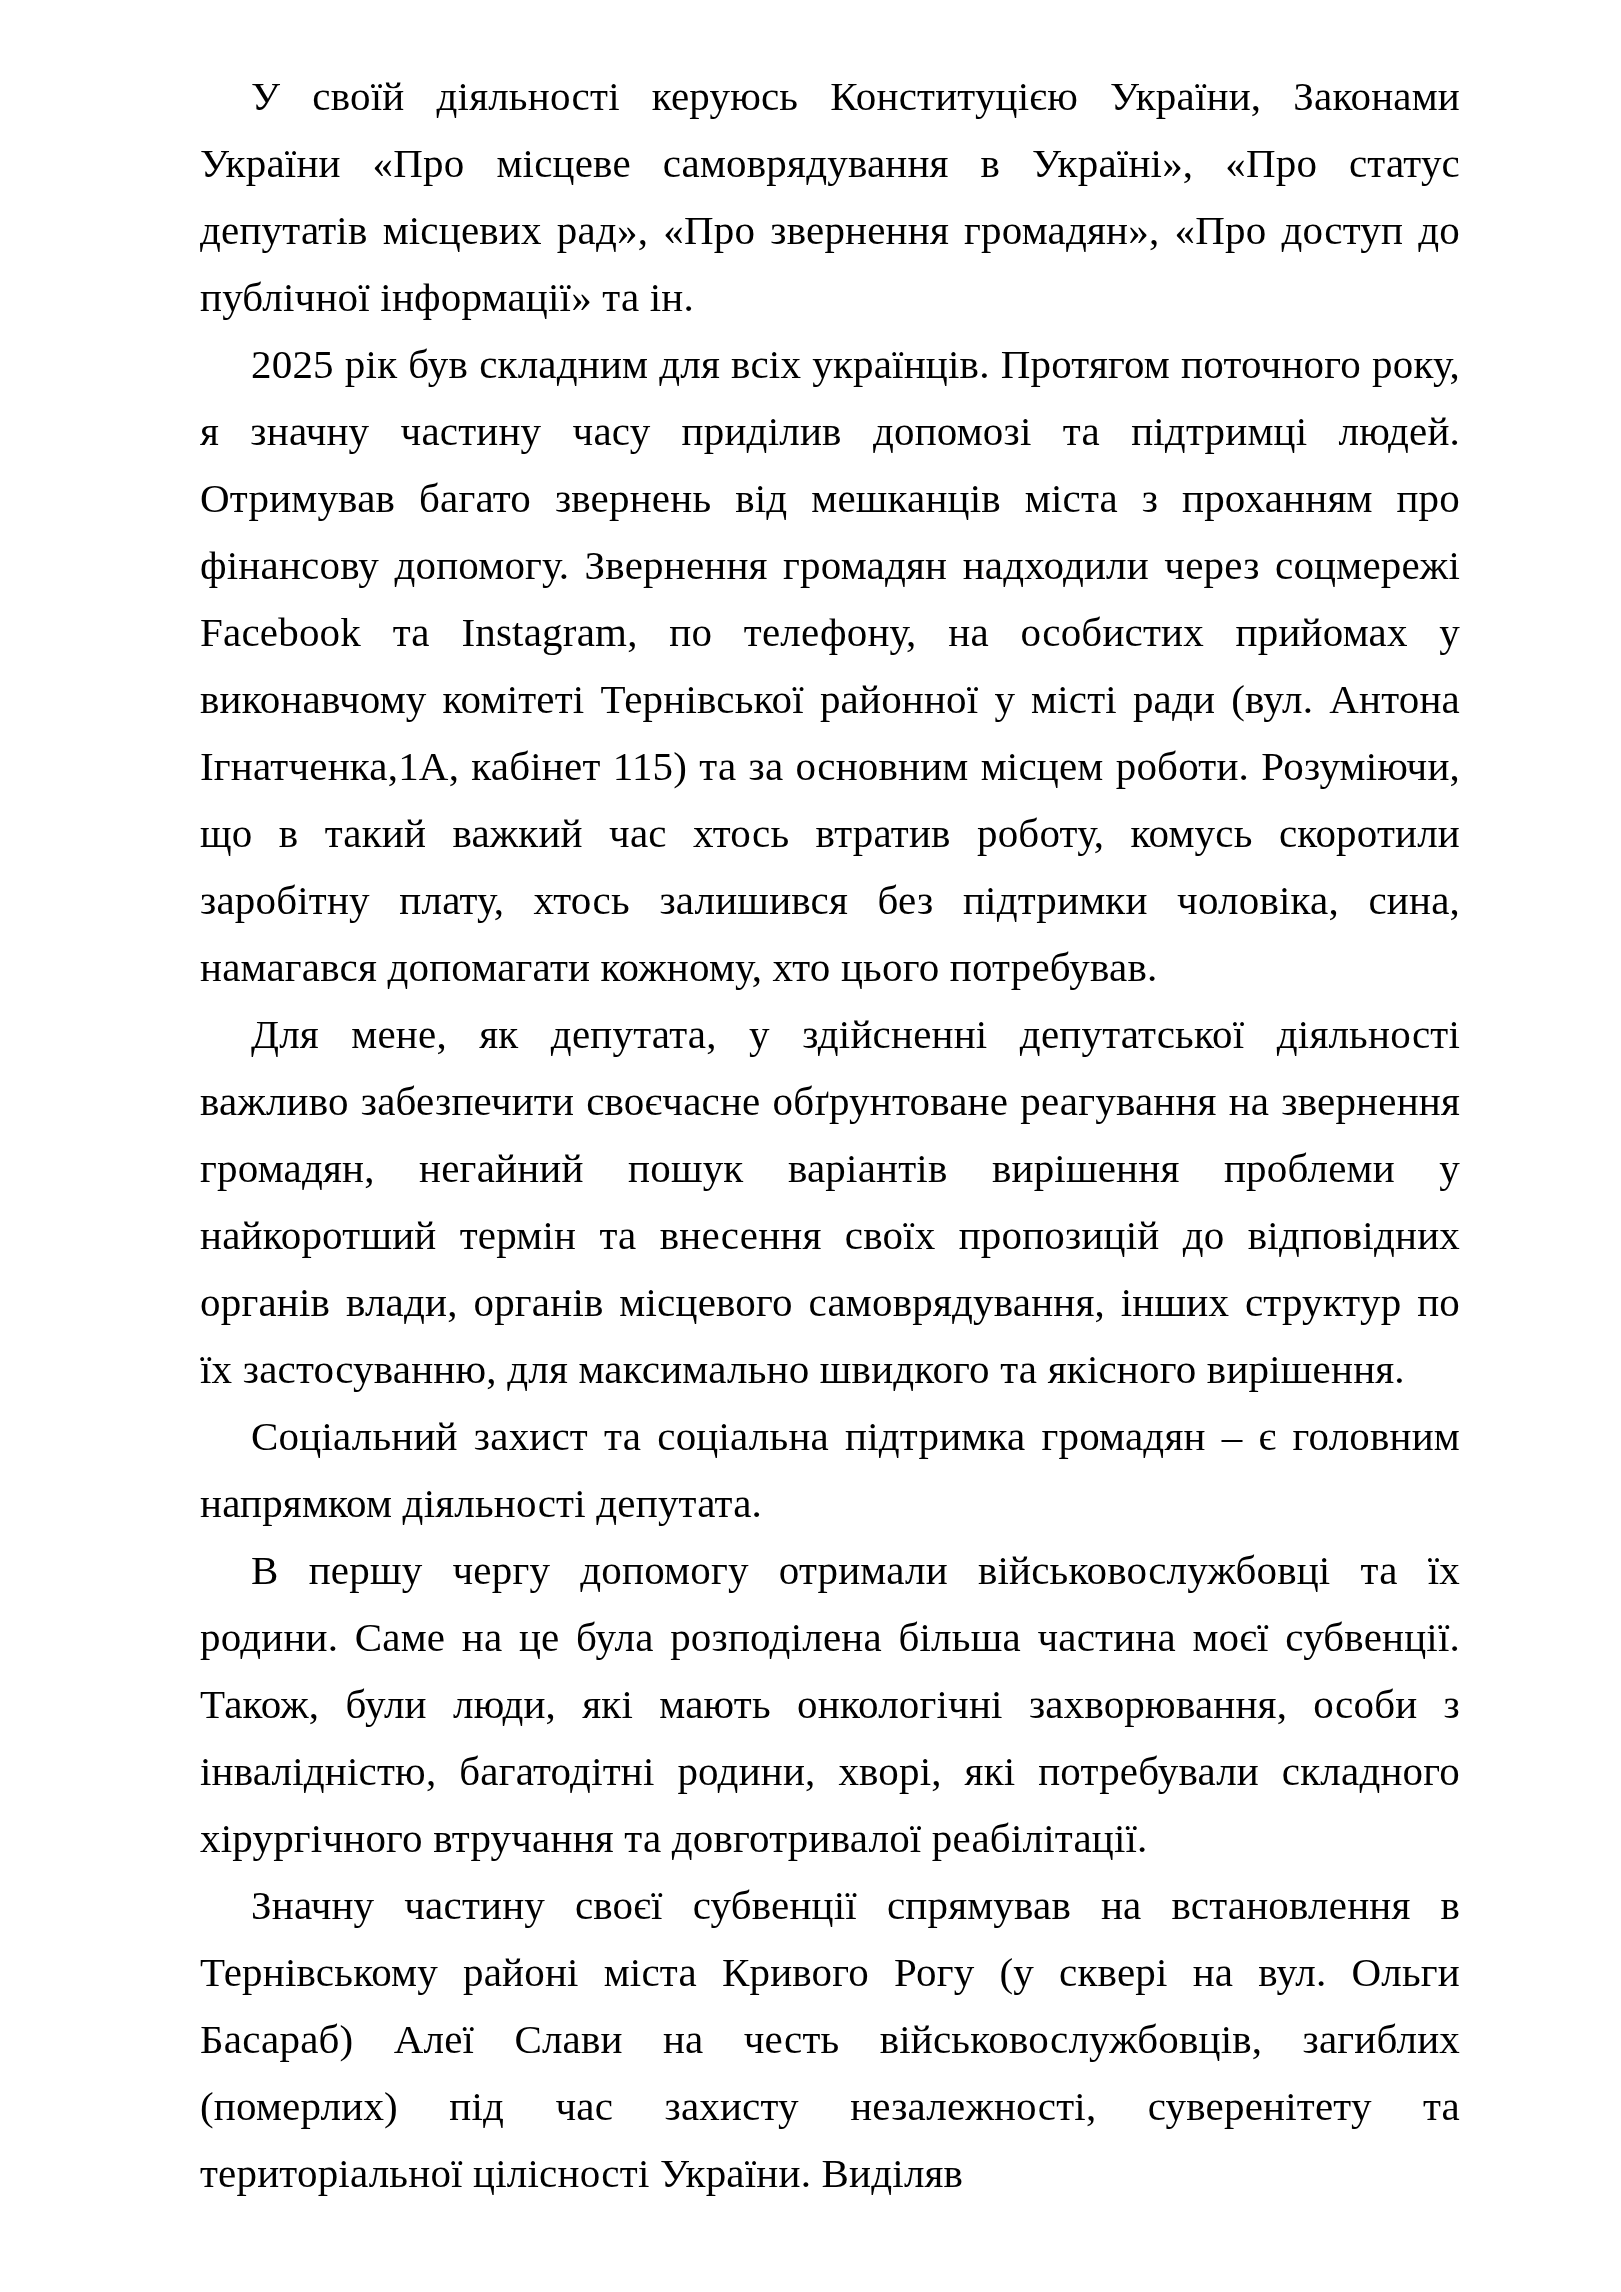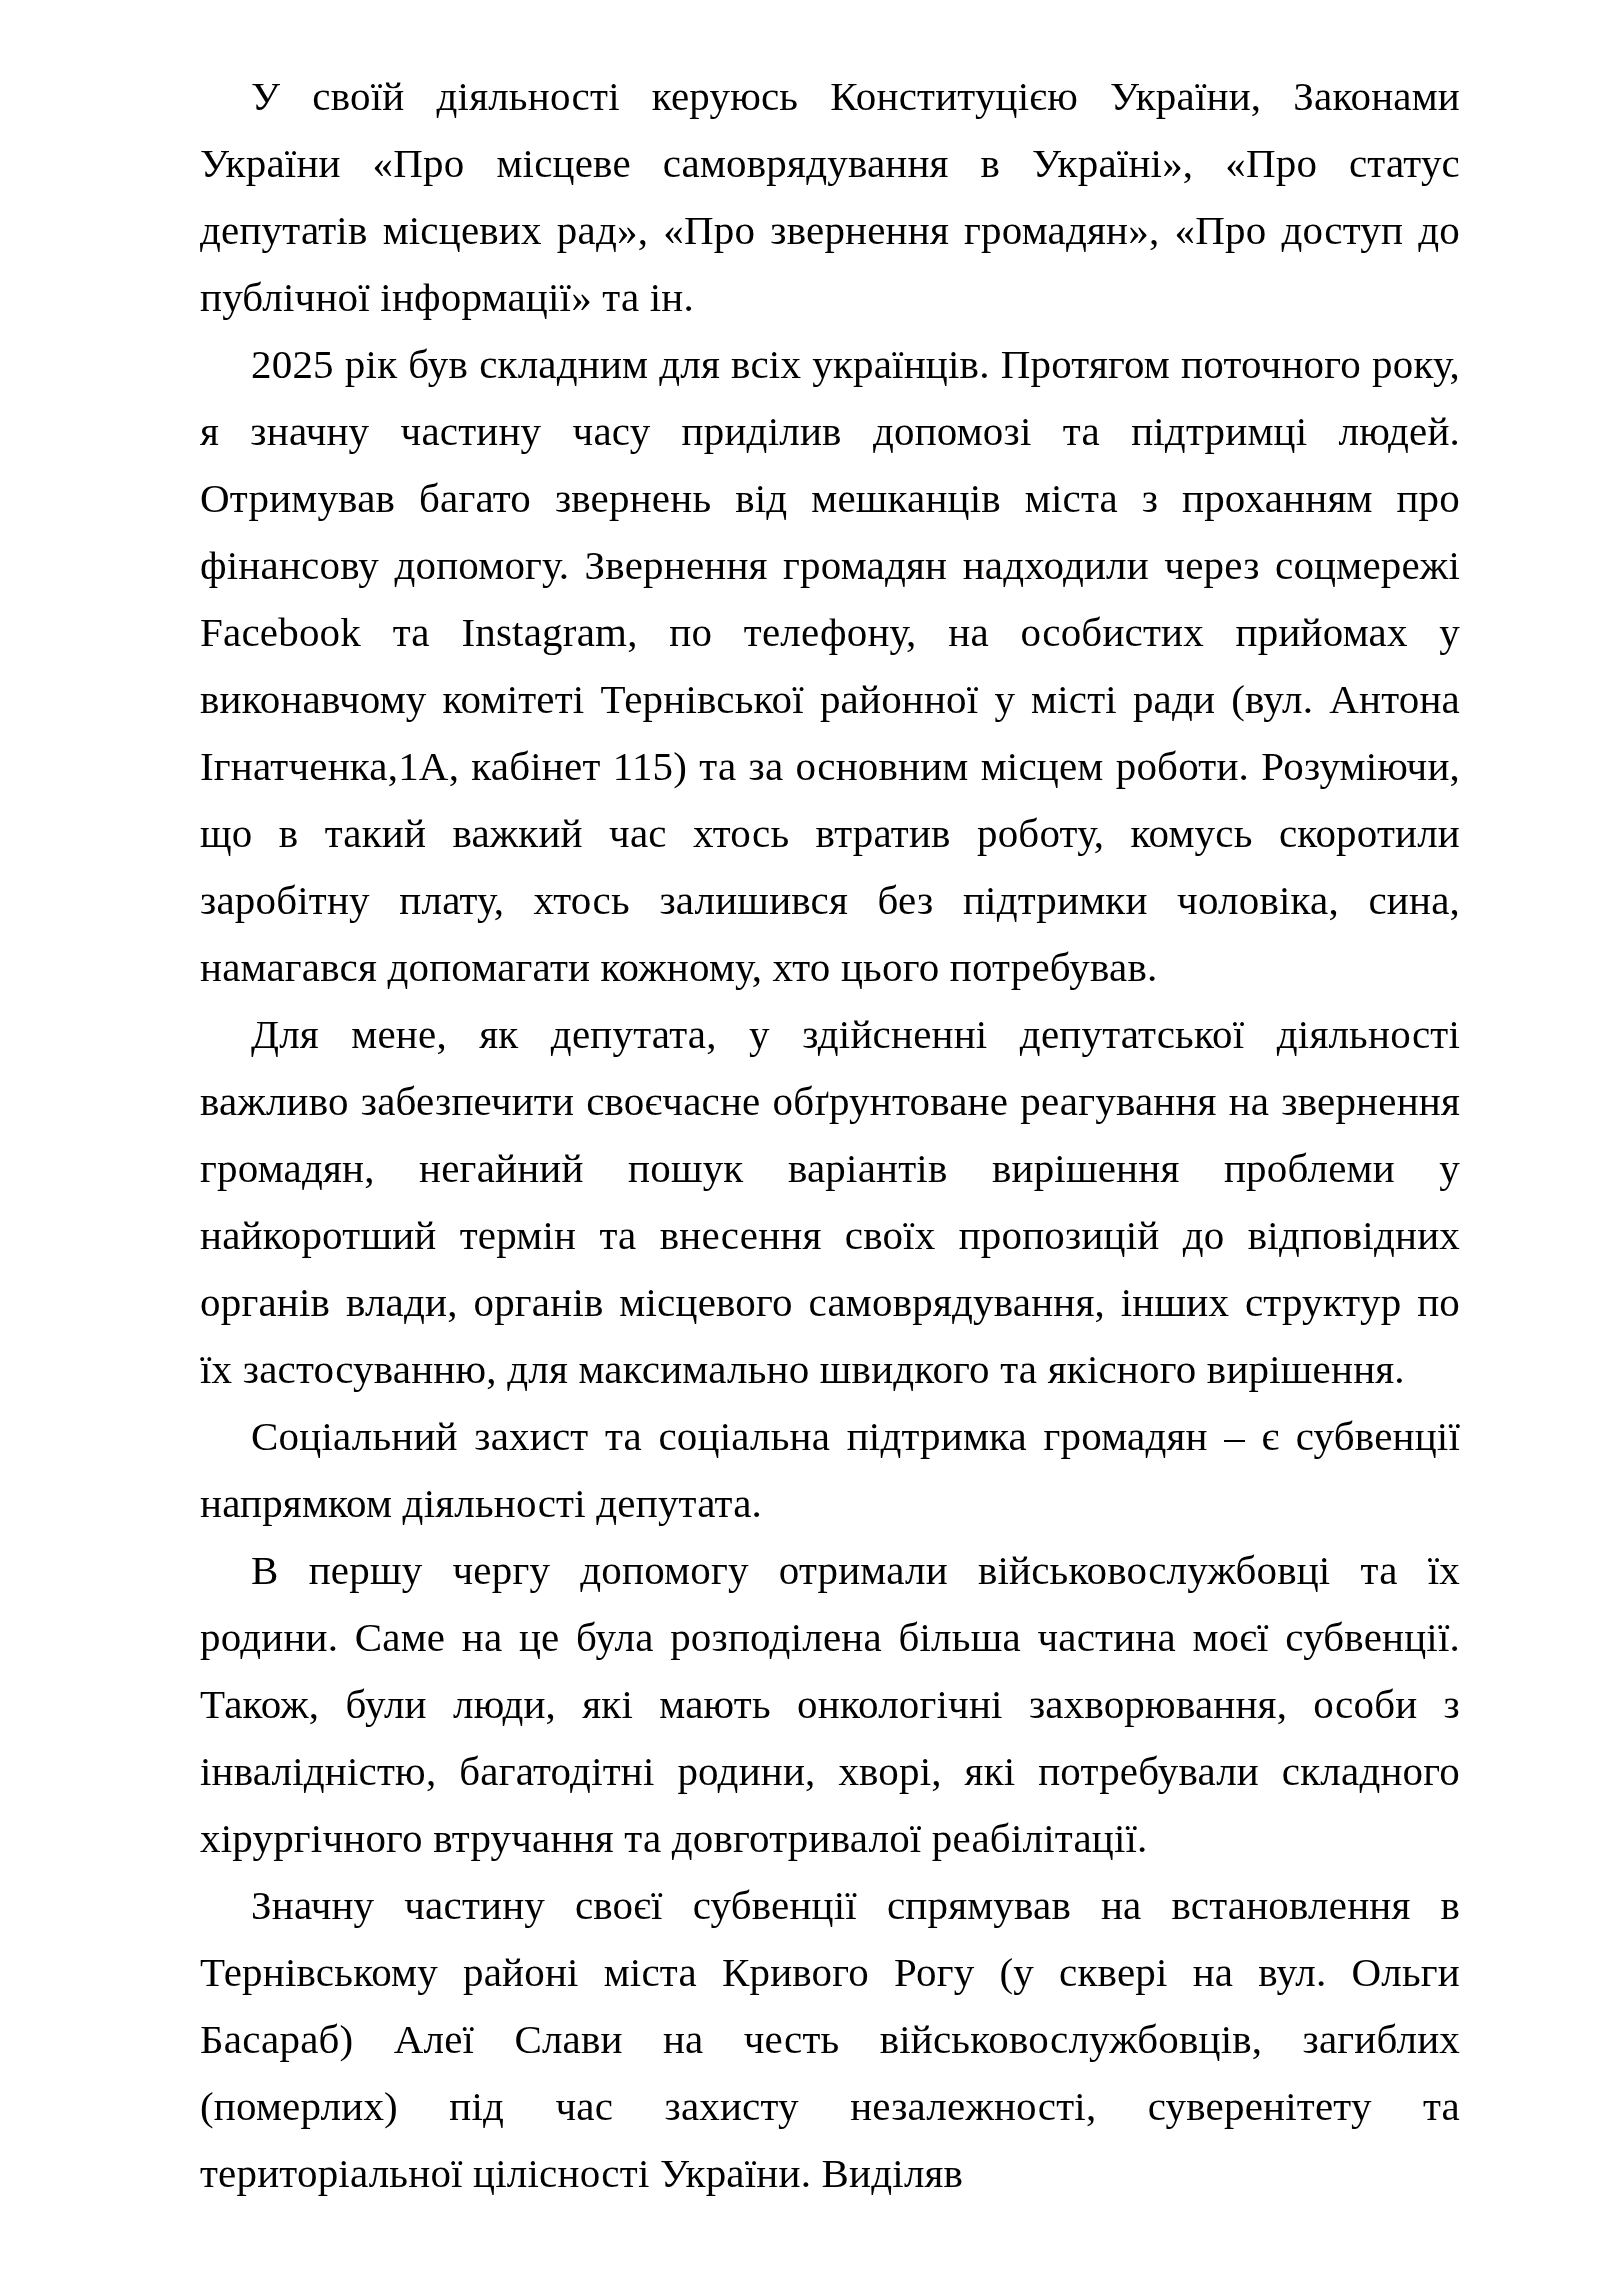--- a/index.html
+++ b/index.html
@@ -40,18 +40,18 @@
   }
 </style>
 </head>
 <body>
 
 <div class="page">
   <div class="doc-body">
     <p class="para">У своїй діяльності керуюсь Конституцією України, Законами України «Про місцеве самоврядування в Україні», «Про статус депутатів місцевих рад», «Про звернення громадян», «Про доступ до публічної інформації» та ін.</p>
     <p class="para">2025 рік був складним для всіх українців. Протягом поточного року, я значну частину часу приділив допомозі та підтримці людей. Отримував багато звернень від мешканців міста з проханням про фінансову допомогу. Звернення громадян надходили через соцмережі Facebook та Instagram, по телефону, на особистих прийомах у виконавчому комітеті Тернівської районної у місті ради (вул. Антона Ігнатченка,1А, кабінет 115) та за основним місцем роботи. Розуміючи, що в такий важкий час хтось втратив роботу, комусь скоротили заробітну плату, хтось залишився без підтримки чоловіка, сина, намагався допомагати кожному, хто цього потребував.</p>
     <p class="para">Для мене, як депутата, у здійсненні депутатської діяльності важливо забезпечити своєчасне обґрунтоване реагування на звернення громадян, негайний пошук варіантів вирішення проблеми у найкоротший термін та внесення своїх пропозицій до відповідних органів влади, органів місцевого самоврядування, інших структур по їх застосуванню, для максимально швидкого та якісного вирішення.</p>
-    <p class="para">Соціальний захист та соціальна підтримка громадян – є субвенції напрямком діяльності депутата.</p>
+    <p class="para">Соціальний захист та соціальна підтримка громадян – є головним напрямком діяльності депутата.</p>
     <p class="para">В першу чергу допомогу отримали військовослужбовці та їх родини. Саме на це була розподілена більша частина моєї субвенції. Також, були люди, які мають онкологічні захворювання, особи з інвалідністю, багатодітні родини, хворі, які потребували складного хірургічного втручання та довготривалої реабілітації.</p>
     <p class="para">Значну частину своєї субвенції спрямував на встановлення в Тернівському районі міста Кривого Рогу (у сквері на вул. Ольги Басараб) Алеї Слави на честь військовослужбовців, загиблих (померлих) під час захисту незалежності, суверенітету та територіальної цілісності України. Виділяв</p>
   </div>
 </div>
 
 
 </body></html>

